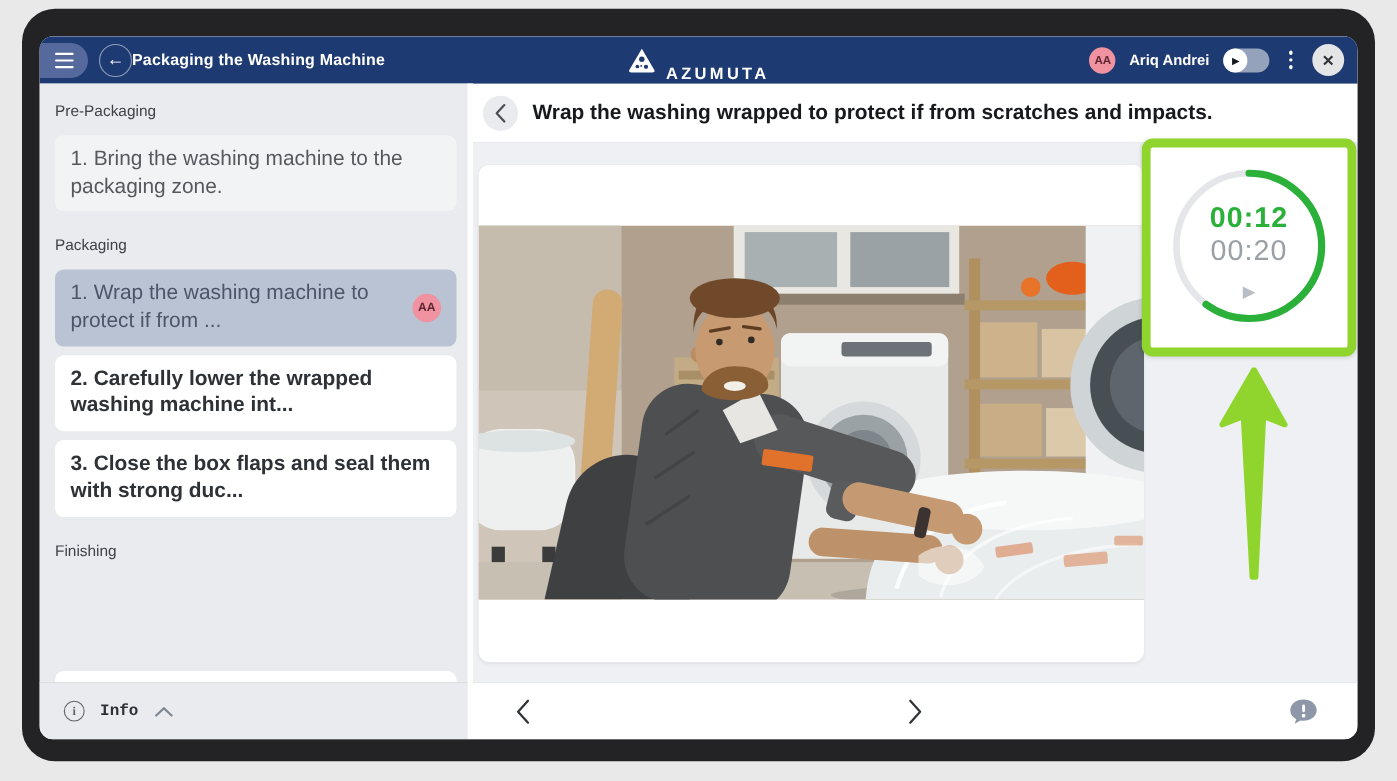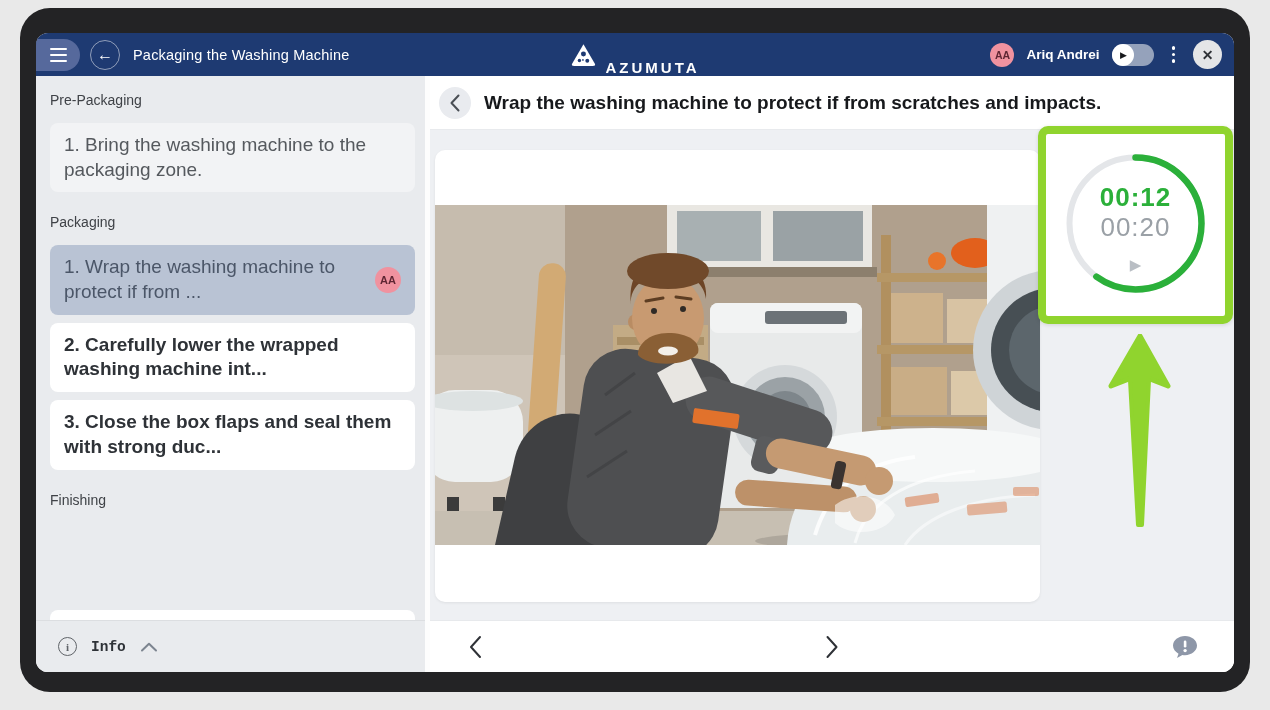--- a/index.html
+++ b/index.html
@@ -6,21 +6,21 @@
   html,body { width:1270px; height:710px; background:#e9e9e9; font-family:"Liberation Sans", sans-serif; overflow:hidden; }
 
   .device { position:absolute; left:20px; top:8px; width:1230px; height:684px; background:#232325; border-radius:30px; }
   .app { position:absolute; left:16px; top:25px; width:1198px; height:639px; background:#ffffff; border-radius:12px; overflow:hidden; display:flex; flex-direction:column; }
 
   
   .header { height:43px; background:#1e3a72; display:flex; align-items:center; position:relative; flex:0 0 43px; }
   .hamburger-btn { width:44px; height:32px; background:#56699c; border-radius:0 16px 16px 0; display:flex; align-items:center; justify-content:center; flex-direction:column; gap:4px; cursor:pointer; }
   .hamburger-btn span { display:block; width:17px; height:2px; background:#fff; border-radius:1px; }
   .back-btn { width:30px; height:30px; border:1px solid rgba(255,255,255,.5); border-radius:50%; color:#fff; display:flex; align-items:center; justify-content:center; font-size:16px; margin-left:10px; cursor:pointer; }
-  .header-title { color:#fff; font-size:14.5px; font-weight:400; margin-left:13px; letter-spacing:.2px; }
+  .header-title { color:#fff; font-size:14.5px; font-weight:700; letter-spacing:.2px; }
   .brand { position:absolute; left:50%; top:50%; transform:translate(-50%,-50%); display:flex; align-items:center; gap:9px; }
   .brand-text { color:#fff; font-size:15px; font-weight:700; letter-spacing:3px;margin-top:24px; }
   .header-right { position:absolute; right:12px; top:0; height:43px; display:flex; align-items:center; gap:12px; }
   .avatar { width:24px; height:24px; border-radius:50%; background:#f0929f; color:#5f2633; font-size:10.5px; font-weight:700; display:flex; align-items:center; justify-content:center; }
   .user-name { color:#fff; font-size:13.5px; font-weight:700; }
   .play-toggle { width:42px; height:22px; border-radius:11px; background:rgba(190,197,212,.75); position:relative; cursor:pointer; }
   .play-toggle .knob { position:absolute; left:0; top:0; width:22px; height:22px; border-radius:50%; background:#fff; display:flex; align-items:center; justify-content:center; font-size:9px; color:#16181c; padding-left:2px; }
   .kebab { display:flex; flex-direction:column; gap:3px; padding:4px 6px; cursor:pointer; }
   .kebab i { width:3.5px; height:3.5px; border-radius:50%; background:#fff; }
   .close-btn { width:29px; height:29px; border-radius:50%; background:#e4e5e7; color:#2f3237; font-size:14px; font-weight:700; display:flex; align-items:center; justify-content:center; cursor:pointer; }
@@ -151,21 +151,21 @@
         </div>
       </div>
 
       <div class="main">
         <div class="main-titlebar">
           <div class="step-back-btn">
             <svg width="12" height="18" viewBox="0 0 12 18">
               <polyline points="9.5,1.5 2.5,9 9.5,16.5" fill="none" stroke="#4a4f55" stroke-width="2" stroke-linecap="round" stroke-linejoin="round"></polyline>
             </svg>
           </div>
-          <div class="step-title">Wrap the washing machine to protect if from scratches and impacts.</div>
+          <div class="step-title">Wrap the washing wrapped to protect if from scratches and impacts.</div>
         </div>
 
         <div class="main-content">
 
           <div class="image-card">
             <svg class="photo" viewBox="0 0 605 340" preserveAspectRatio="none">
 
               <rect x="0" y="0" width="605" height="340" fill="#b0a08d"></rect>
               <rect x="0" y="0" width="130" height="340" fill="#c6bcae"></rect>
               <rect x="0" y="150" width="130" height="190" fill="#cfc5b8"></rect>

